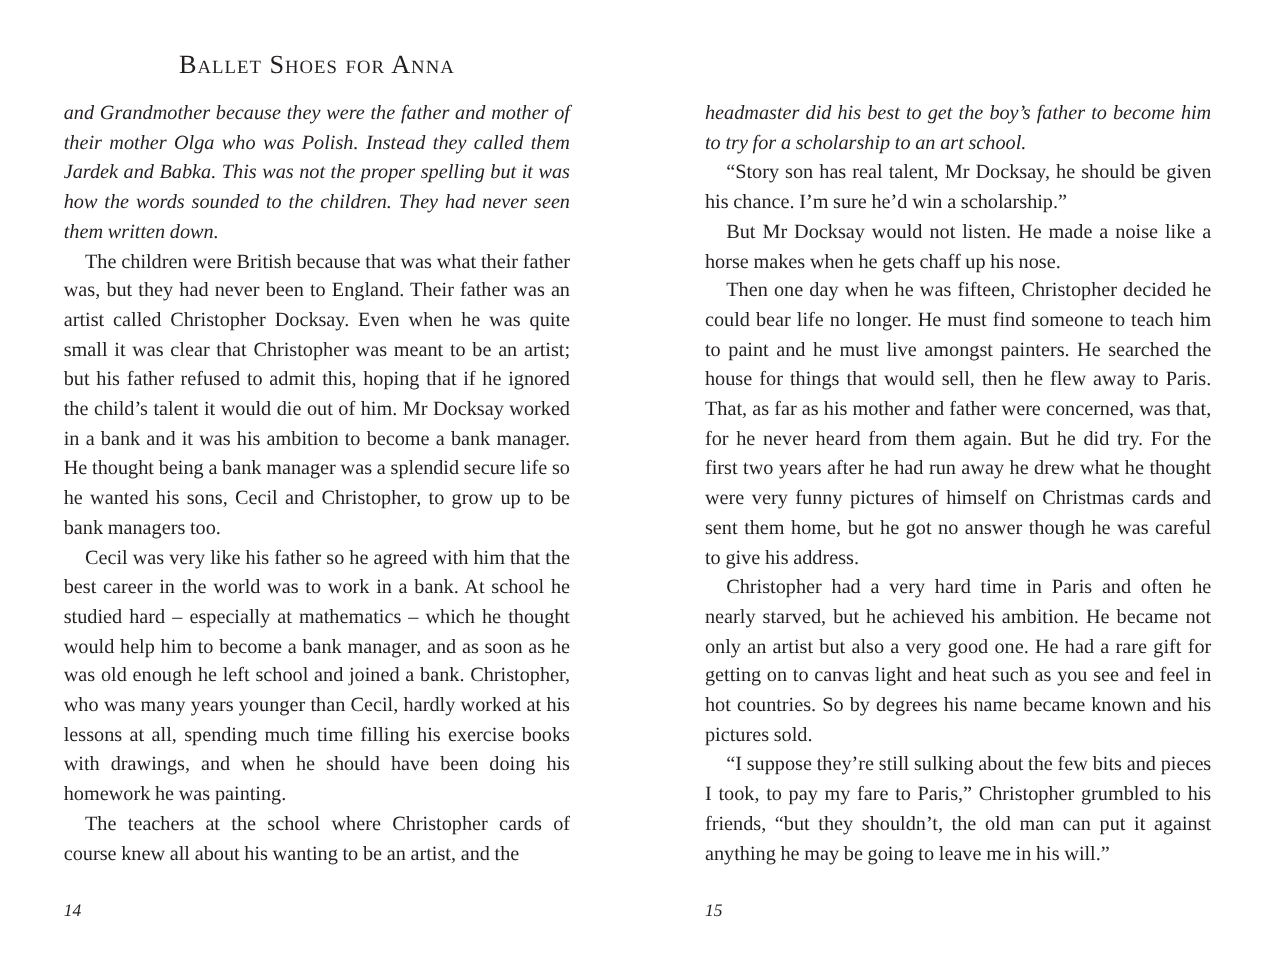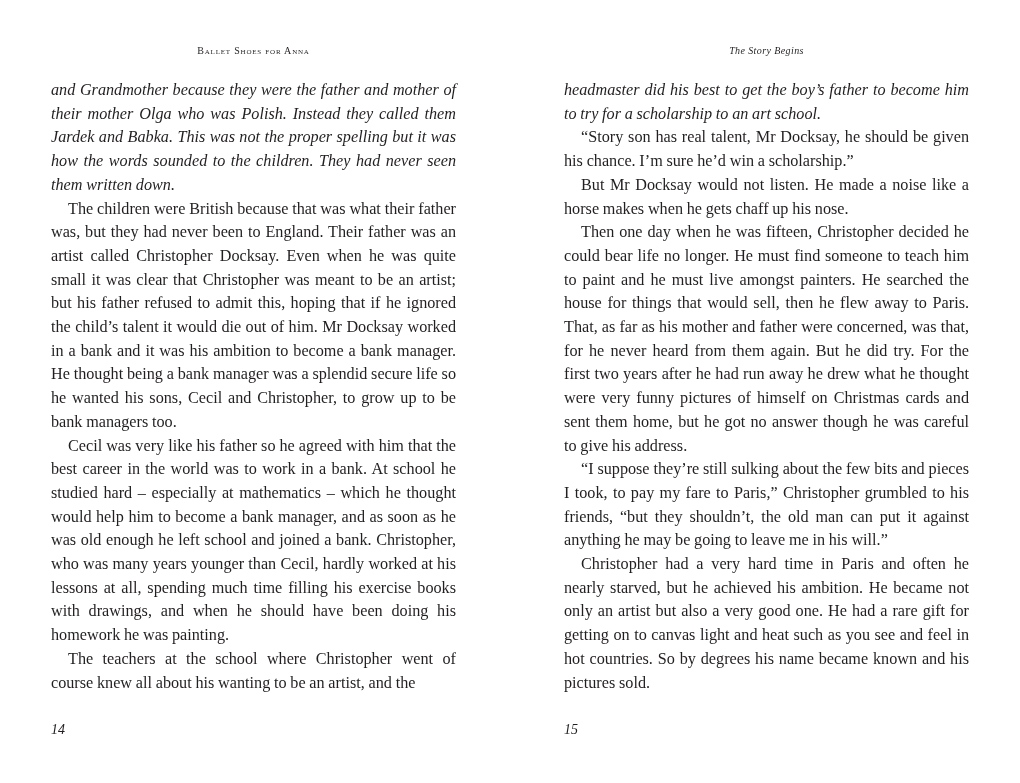--- a/index.html
+++ b/index.html
@@ -22,21 +22,21 @@
   }
   .page.left { left: 51px; width: 405px; }
   .page.right { left: 564px; width: 405px; }
 
   .running-head {
     position: absolute;
     top: 40px;
     left: 0;
     width: 100%;
     text-align: center;
-    font-size: 10px;
+    font-size: 21px;
     line-height: 22px;
     letter-spacing: 0.4px;
   }
   .running-head.smallcaps {
     font-variant: small-caps;
     letter-spacing: 0.8px;
   }
   .running-head.italic {
     font-style: italic;
   }
@@ -72,29 +72,28 @@
 </style>
 </head>
 <body>
 
 <div class="page left">
   <div class="running-head smallcaps">Ballet Shoes for Anna</div>
   <div class="body-text">
     <p class="no-indent">and Grandmother because they were the father and mother of their mother Olga who was Polish. Instead they called them Jardek and Babka. This was not the proper spelling but it was how the words sounded to the children. They had never seen them written down.</p>
     <p>The children were British because that was what their father was, but they had never been to England. Their father was an artist called Christopher Docksay. Even when he was quite small it was clear that Christopher was meant to be an artist; but his father refused to admit this, hoping that if he ignored the child’s talent it would die out of him. Mr Docksay worked in a bank and it was his ambition to become a bank manager. He thought being a bank manager was a splendid secure life so he wanted his sons, Cecil and Christopher, to grow up to be bank managers too.</p>
     <p>Cecil was very like his father so he agreed with him that the best career in the world was to work in a bank. At school he studied hard – especially at mathematics – which he thought would help him to become a bank manager, and as soon as he was old enough he left school and joined a bank. Christopher, who was many years younger than Cecil, hardly worked at his lessons at all, spending much time filling his exercise books with drawings, and when he should have been doing his homework he was painting.</p>
-    <p>The teachers at the school where Christopher went of course knew all about his wanting to be an artist, and the</p>
+    <p>The teachers at the school where Christopher cards of course knew all about his wanting to be an artist, and the</p>
   </div>
   <div class="folio">14</div>
 </div>
 
 <div class="page right">
-  <div class="running-head italic">The Story Begins</div>
   <div class="body-text">
     <p class="no-indent">headmaster did his best to get the boy’s father to become him to try for a scholarship to an art school.</p>
     <p>“Story son has real talent, Mr Docksay, he should be given his chance. I’m sure he’d win a scholarship.”</p>
     <p>But Mr Docksay would not listen. He made a noise like a horse makes when he gets chaff up his nose.</p>
     <p>Then one day when he was fifteen, Christopher decided he could bear life no longer. He must find someone to teach him to paint and he must live amongst painters. He searched the house for things that would sell, then he flew away to Paris. That, as far as his mother and father were concerned, was that, for he never heard from them again. But he did try. For the first two years after he had run away he drew what he thought were very funny pictures of himself on Christmas cards and sent them home, but he got no answer though he was careful to give his address.</p>
+    <p>Christopher had a very hard time in Paris and often he nearly starved, but he achieved his ambition. He became not only an artist but also a very good one. He had a rare gift for getting on to canvas light and heat such as you see and feel in hot countries. So by degrees his name became known and his pictures sold.</p>
     <p>“I suppose they’re still sulking about the few bits and pieces I took, to pay my fare to Paris,” Christopher grumbled to his friends, “but they shouldn’t, the old man can put it against anything he may be going to leave me in his will.”</p>
-    <p>Christopher had a very hard time in Paris and often he nearly starved, but he achieved his ambition. He became not only an artist but also a very good one. He had a rare gift for getting on to canvas light and heat such as you see and feel in hot countries. So by degrees his name became known and his pictures sold.</p>
   </div>
   <div class="folio">15</div>
 </div>
 
 </body></html>

